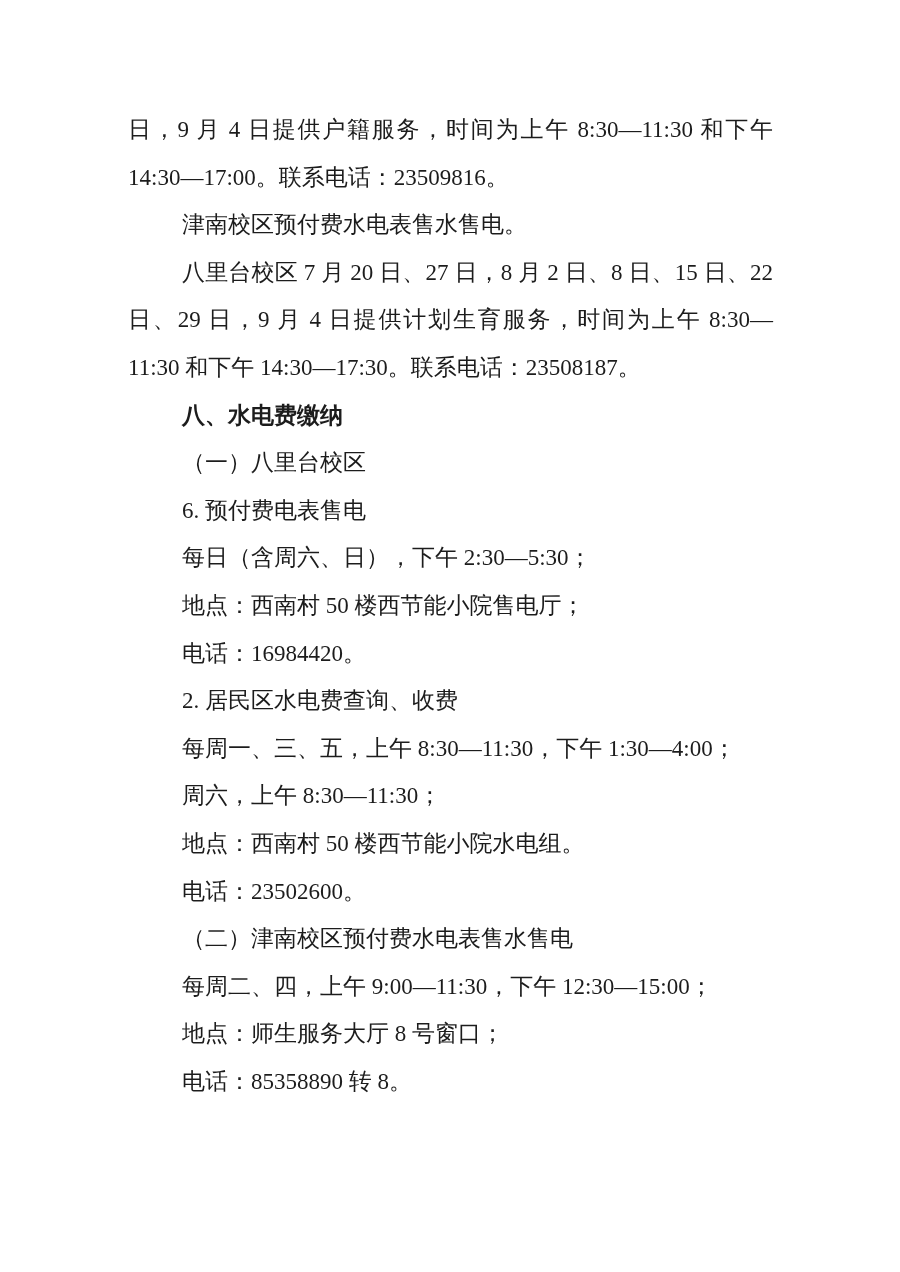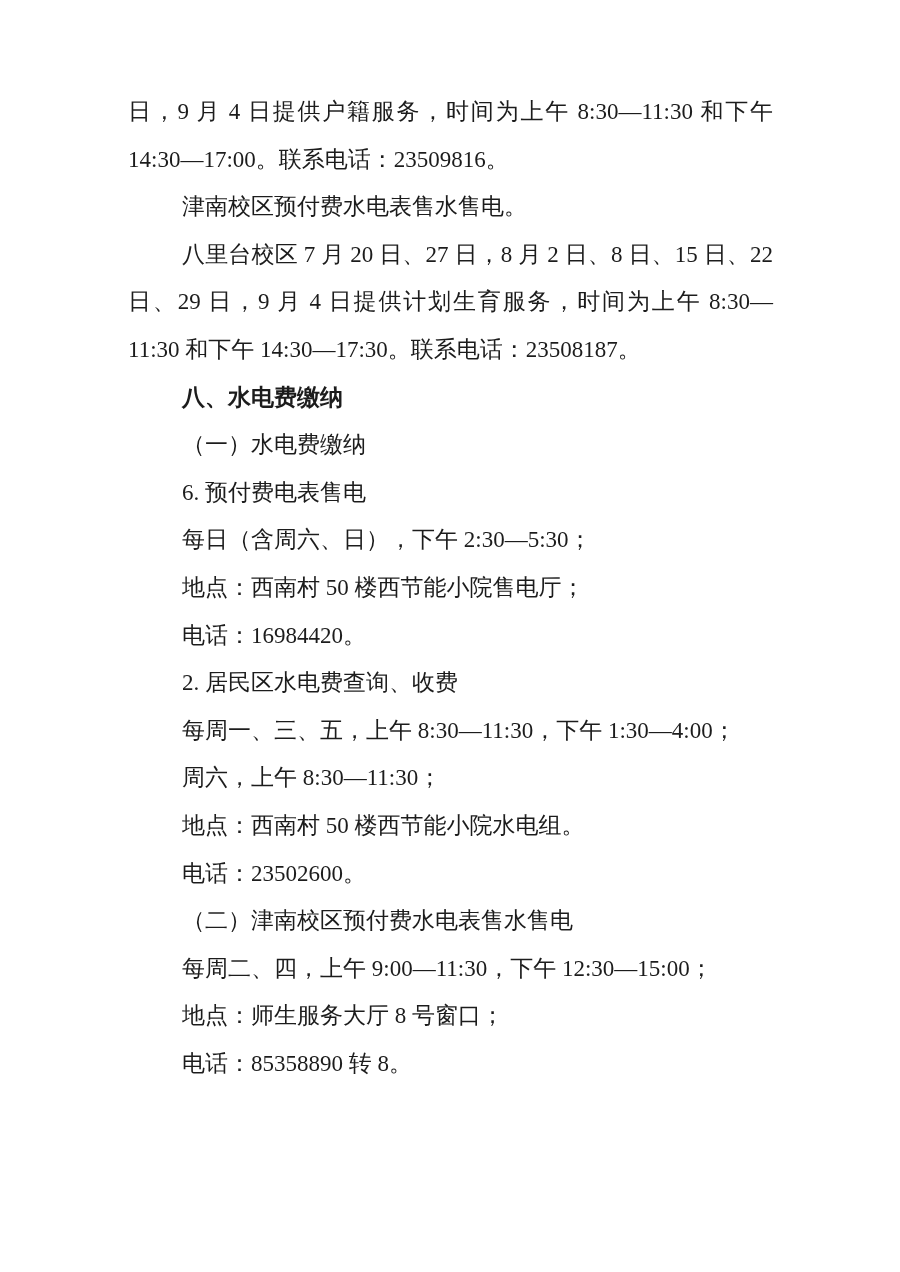--- a/index.html
+++ b/index.html
@@ -10,21 +10,21 @@
   .page {
     position: relative;
     width: 900px;
     height: 1272px;
     background: #ffffff;
     overflow: hidden;
   }
   .doc-body {
     position: absolute;
     left: 128px;
-    top: 88px;
+    top: 106px;
     width: 645px;
   }
   p.para {
     margin: 0;
     padding: 0;
     font-family: "Liberation Serif", "DejaVu Serif", serif;
     font-size: 23px;
     line-height: 47.6px;
     color: #1c1c1c;
     text-align: justify;
@@ -39,21 +39,21 @@
 </style>
 </head>
 <body>
 
 <div class="page">
   <div class="doc-body">
       <p class="para">日，9 月 4 日提供户籍服务，时间为上午 8:30—11:30 和下午 14:30—17:00。联系电话：23509816。</p>
       <p class="para indent">津南校区预付费水电表售水售电。</p>
       <p class="para indent">八里台校区 7 月 20 日、27 日，8 月 2 日、8 日、15 日、22 日、29 日，9 月 4 日提供计划生育服务，时间为上午 8:30—11:30 和下午 14:30—17:30。联系电话：23508187。</p>
       <p class="para indent bold">八、水电费缴纳</p>
-      <p class="para indent">（一）水电费缴纳</p>
+      <p class="para indent">（一）八里台校区</p>
       <p class="para indent">6. 预付费电表售电</p>
       <p class="para indent">每日（含周六、日），下午 2:30—5:30；</p>
       <p class="para indent">地点：西南村 50 楼西节能小院售电厅；</p>
       <p class="para indent">电话：16984420。</p>
       <p class="para indent">2. 居民区水电费查询、收费</p>
       <p class="para indent">每周一、三、五，上午 8:30—11:30，下午 1:30—4:00；</p>
       <p class="para indent">周六，上午 8:30—11:30；</p>
       <p class="para indent">地点：西南村 50 楼西节能小院水电组。</p>
       <p class="para indent">电话：23502600。</p>
       <p class="para indent">（二）津南校区预付费水电表售水售电</p>

